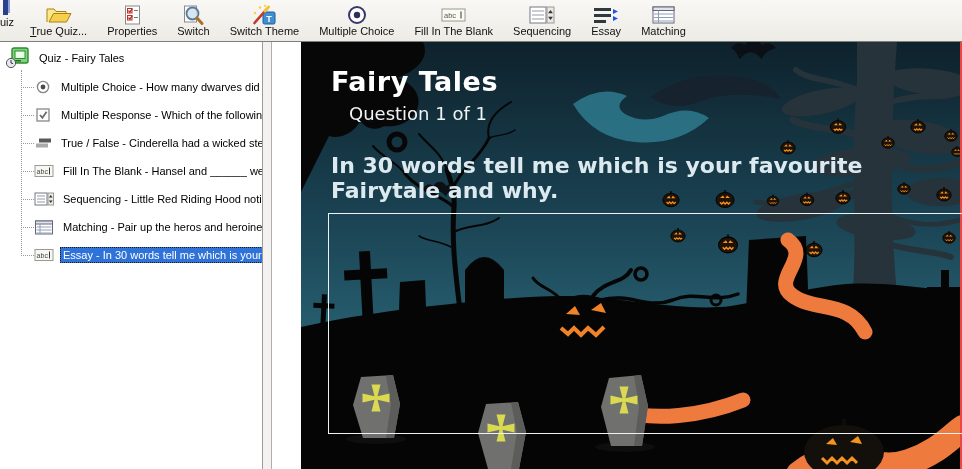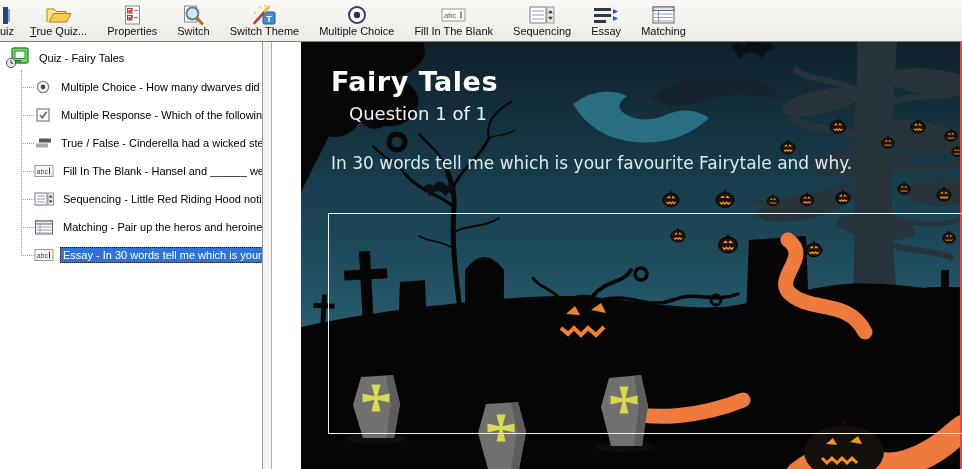--- a/index.html
+++ b/index.html
@@ -5,21 +5,21 @@
   html,body{margin:0;padding:0;}
   body{width:962px;height:469px;overflow:hidden;background:#fff;
        font-family:"Liberation Sans",sans-serif;-webkit-font-smoothing:antialiased;}
 
   
   .toolbar{height:41px;display:flex;align-items:stretch;
            background:linear-gradient(#f9f8f5,#edebe5);
            border-bottom:1px solid #7e7e7e;}
   .tb-item{display:flex;flex-direction:column;align-items:center;justify-content:flex-end;
            padding:1px 10px 3px;cursor:default;}
-  .tb-item.first{padding:1px 6px 3px 0;justify-content:flex-end;}
+  .tb-item.first{padding:1px 6px 12px 0;justify-content:flex-end;}
   .tb-icon{height:21px;display:flex;align-items:flex-end;}
   .tb-label{font-size:11px;color:#111;line-height:13px;white-space:nowrap;}
   .uf::first-letter{text-decoration:underline;}
 
   
   .main{display:flex;height:428px;}
   .tree-panel{width:262px;border-right:1px solid #9b9b9b;position:relative;
               background:#fff;overflow:hidden;flex:none;}
   .splitter{width:8px;background:#f3f2f0;border-right:1px solid #aeaeae;flex:none;}
   .gutter{width:29px;background:#fff;flex:none;}
@@ -36,21 +36,21 @@
   .trow.sel .tlabel{background:#2f72d8;color:#fff;outline:1px dotted #1a1a1a;outline-offset:-1px;}
 
   
   .scene{position:absolute;left:0;top:0;z-index:0;}
   .pv-title{position:absolute;z-index:2;left:30px;top:24px;
             font-family:"DejaVu Sans",sans-serif;font-size:27px;font-weight:bold;
             color:#ffffff;letter-spacing:.5px;}
   .pv-progress{position:absolute;z-index:2;left:48px;top:61px;
             font-family:"DejaVu Sans",sans-serif;font-size:18px;color:#eef3f5;}
   .pv-question{position:absolute;z-index:2;left:30px;top:111px;
-            font-family:"DejaVu Sans",sans-serif;font-size:17px;color:#dceaf0;}
+            font-family:"DejaVu Sans",sans-serif;font-size:22px;color:#dceaf0;font-weight:bold;}
   .answer-box{position:absolute;z-index:2;left:27px;top:171px;width:700px;height:219px;
             border:1.5px solid #eef2f2;}
 </style>
 </head>
 <body>
 
 <div>
 
   <div class="toolbar">
 

